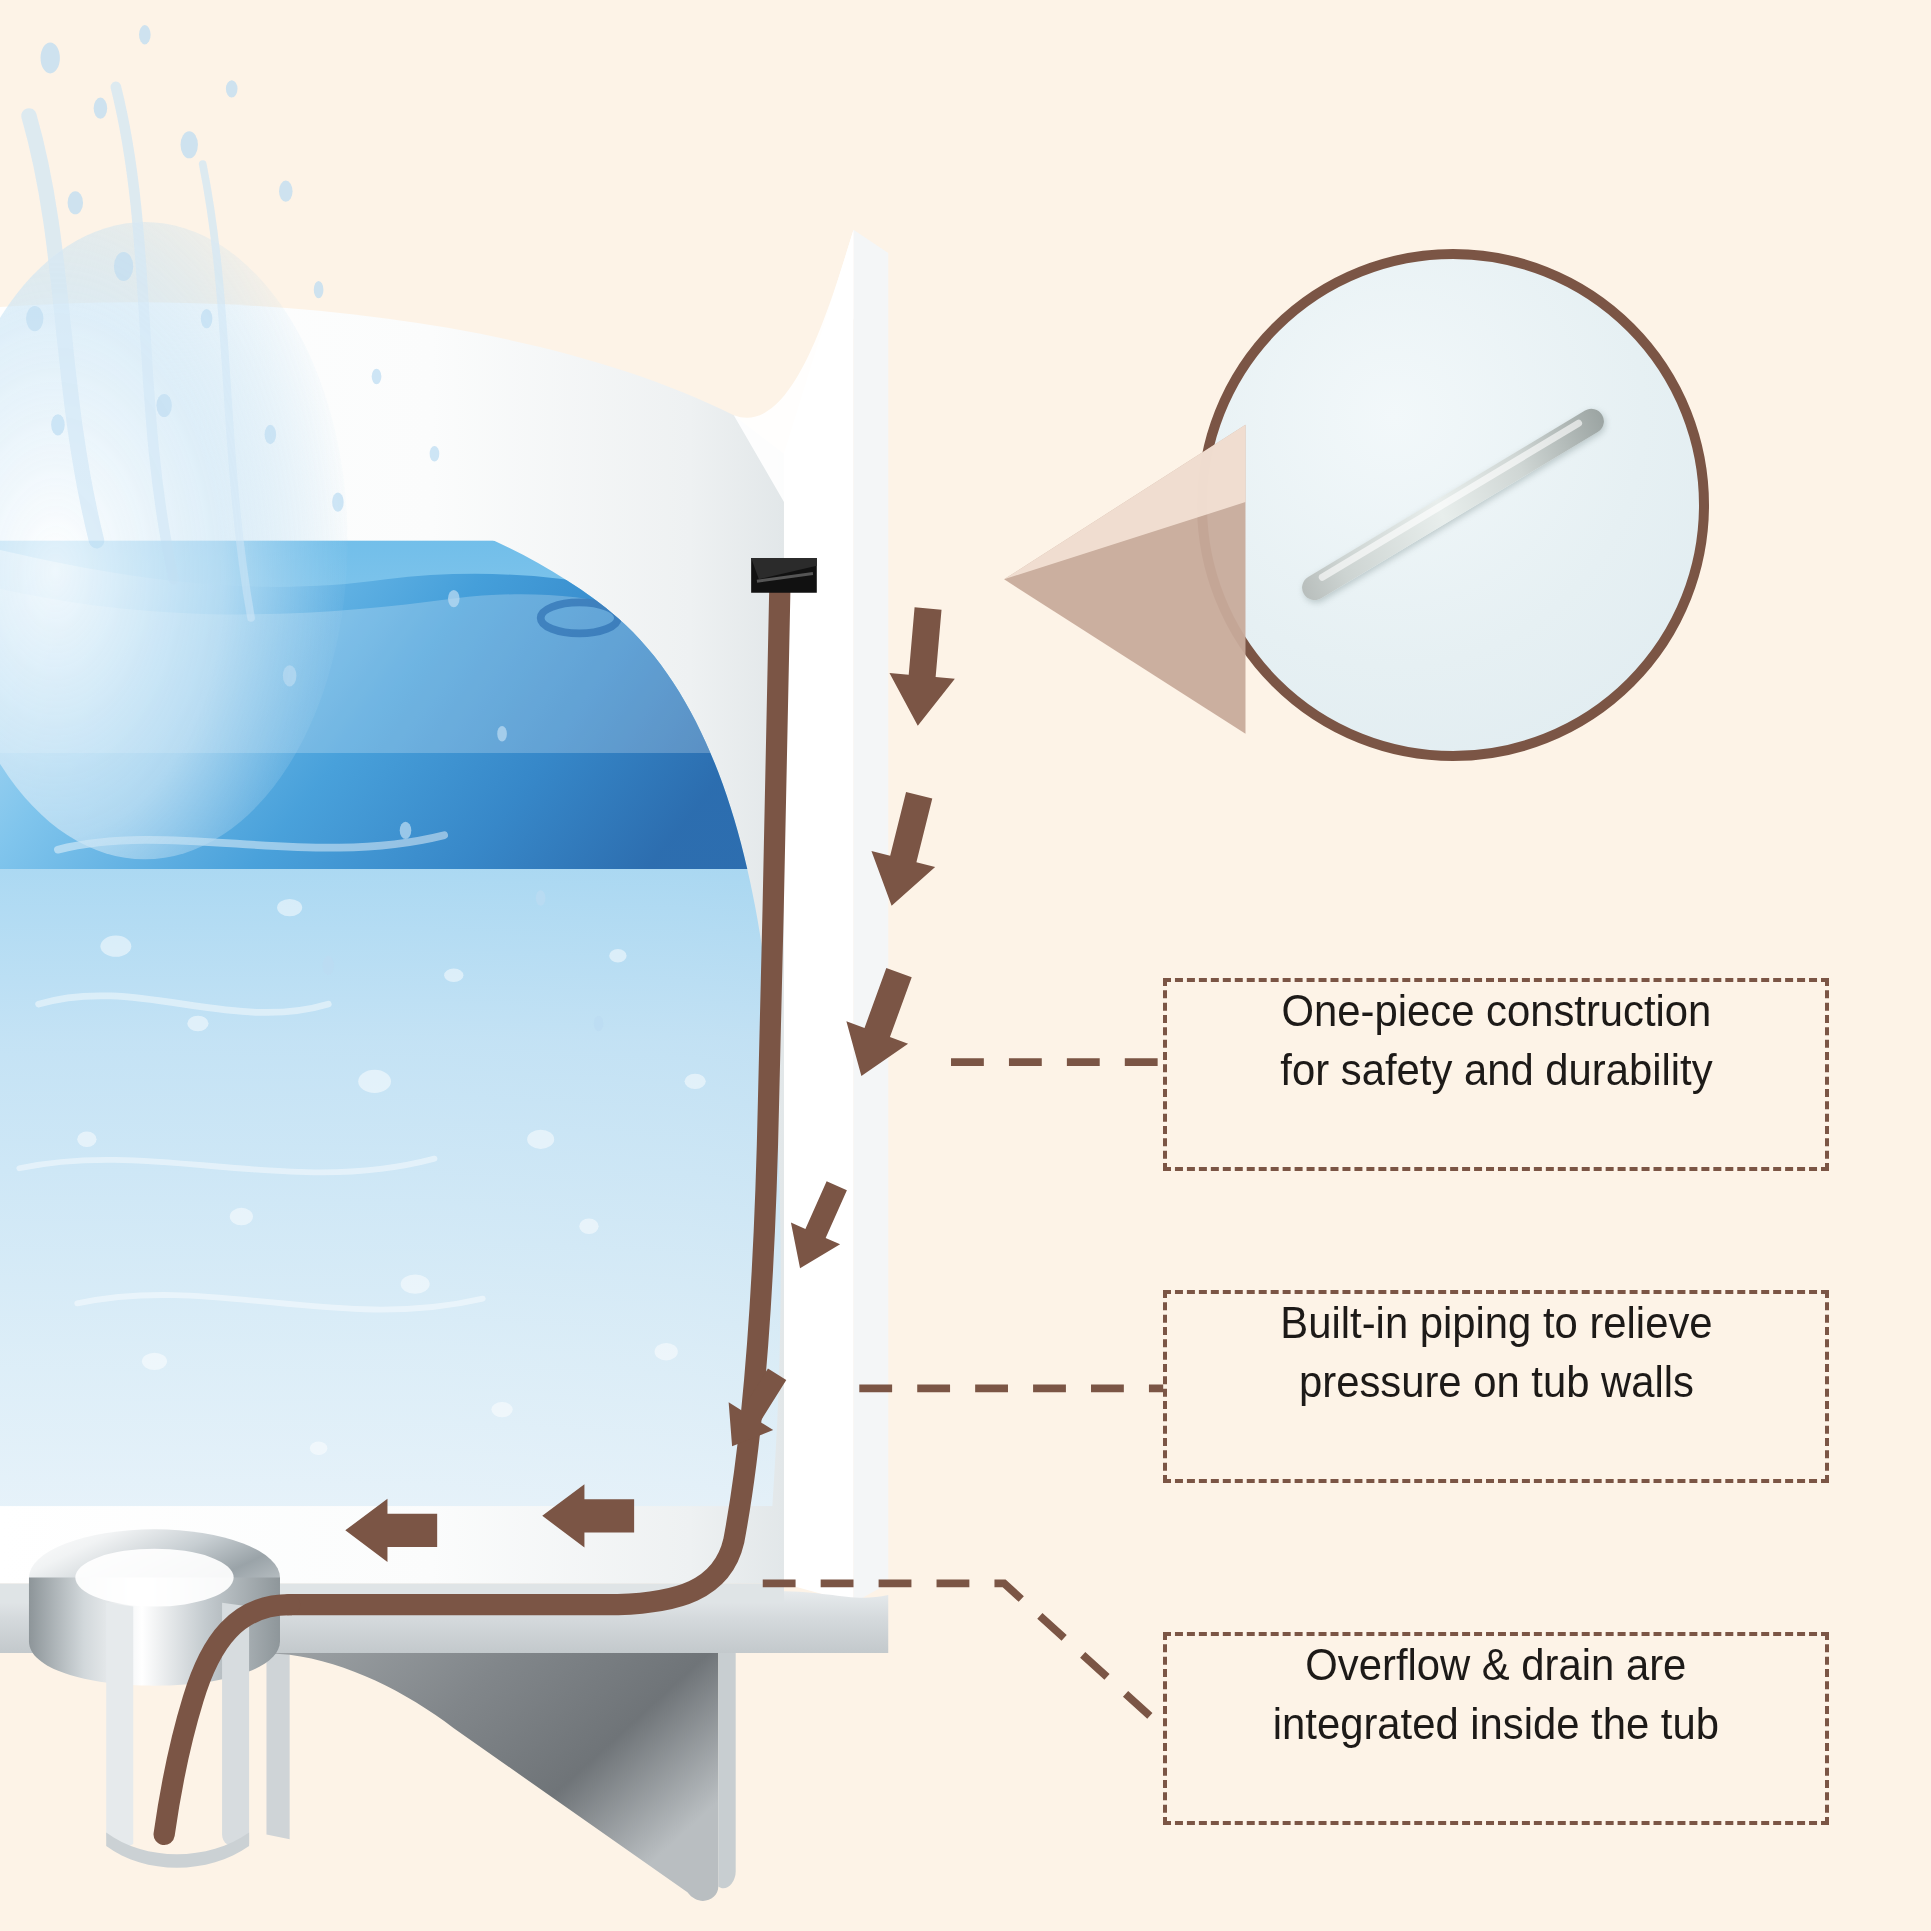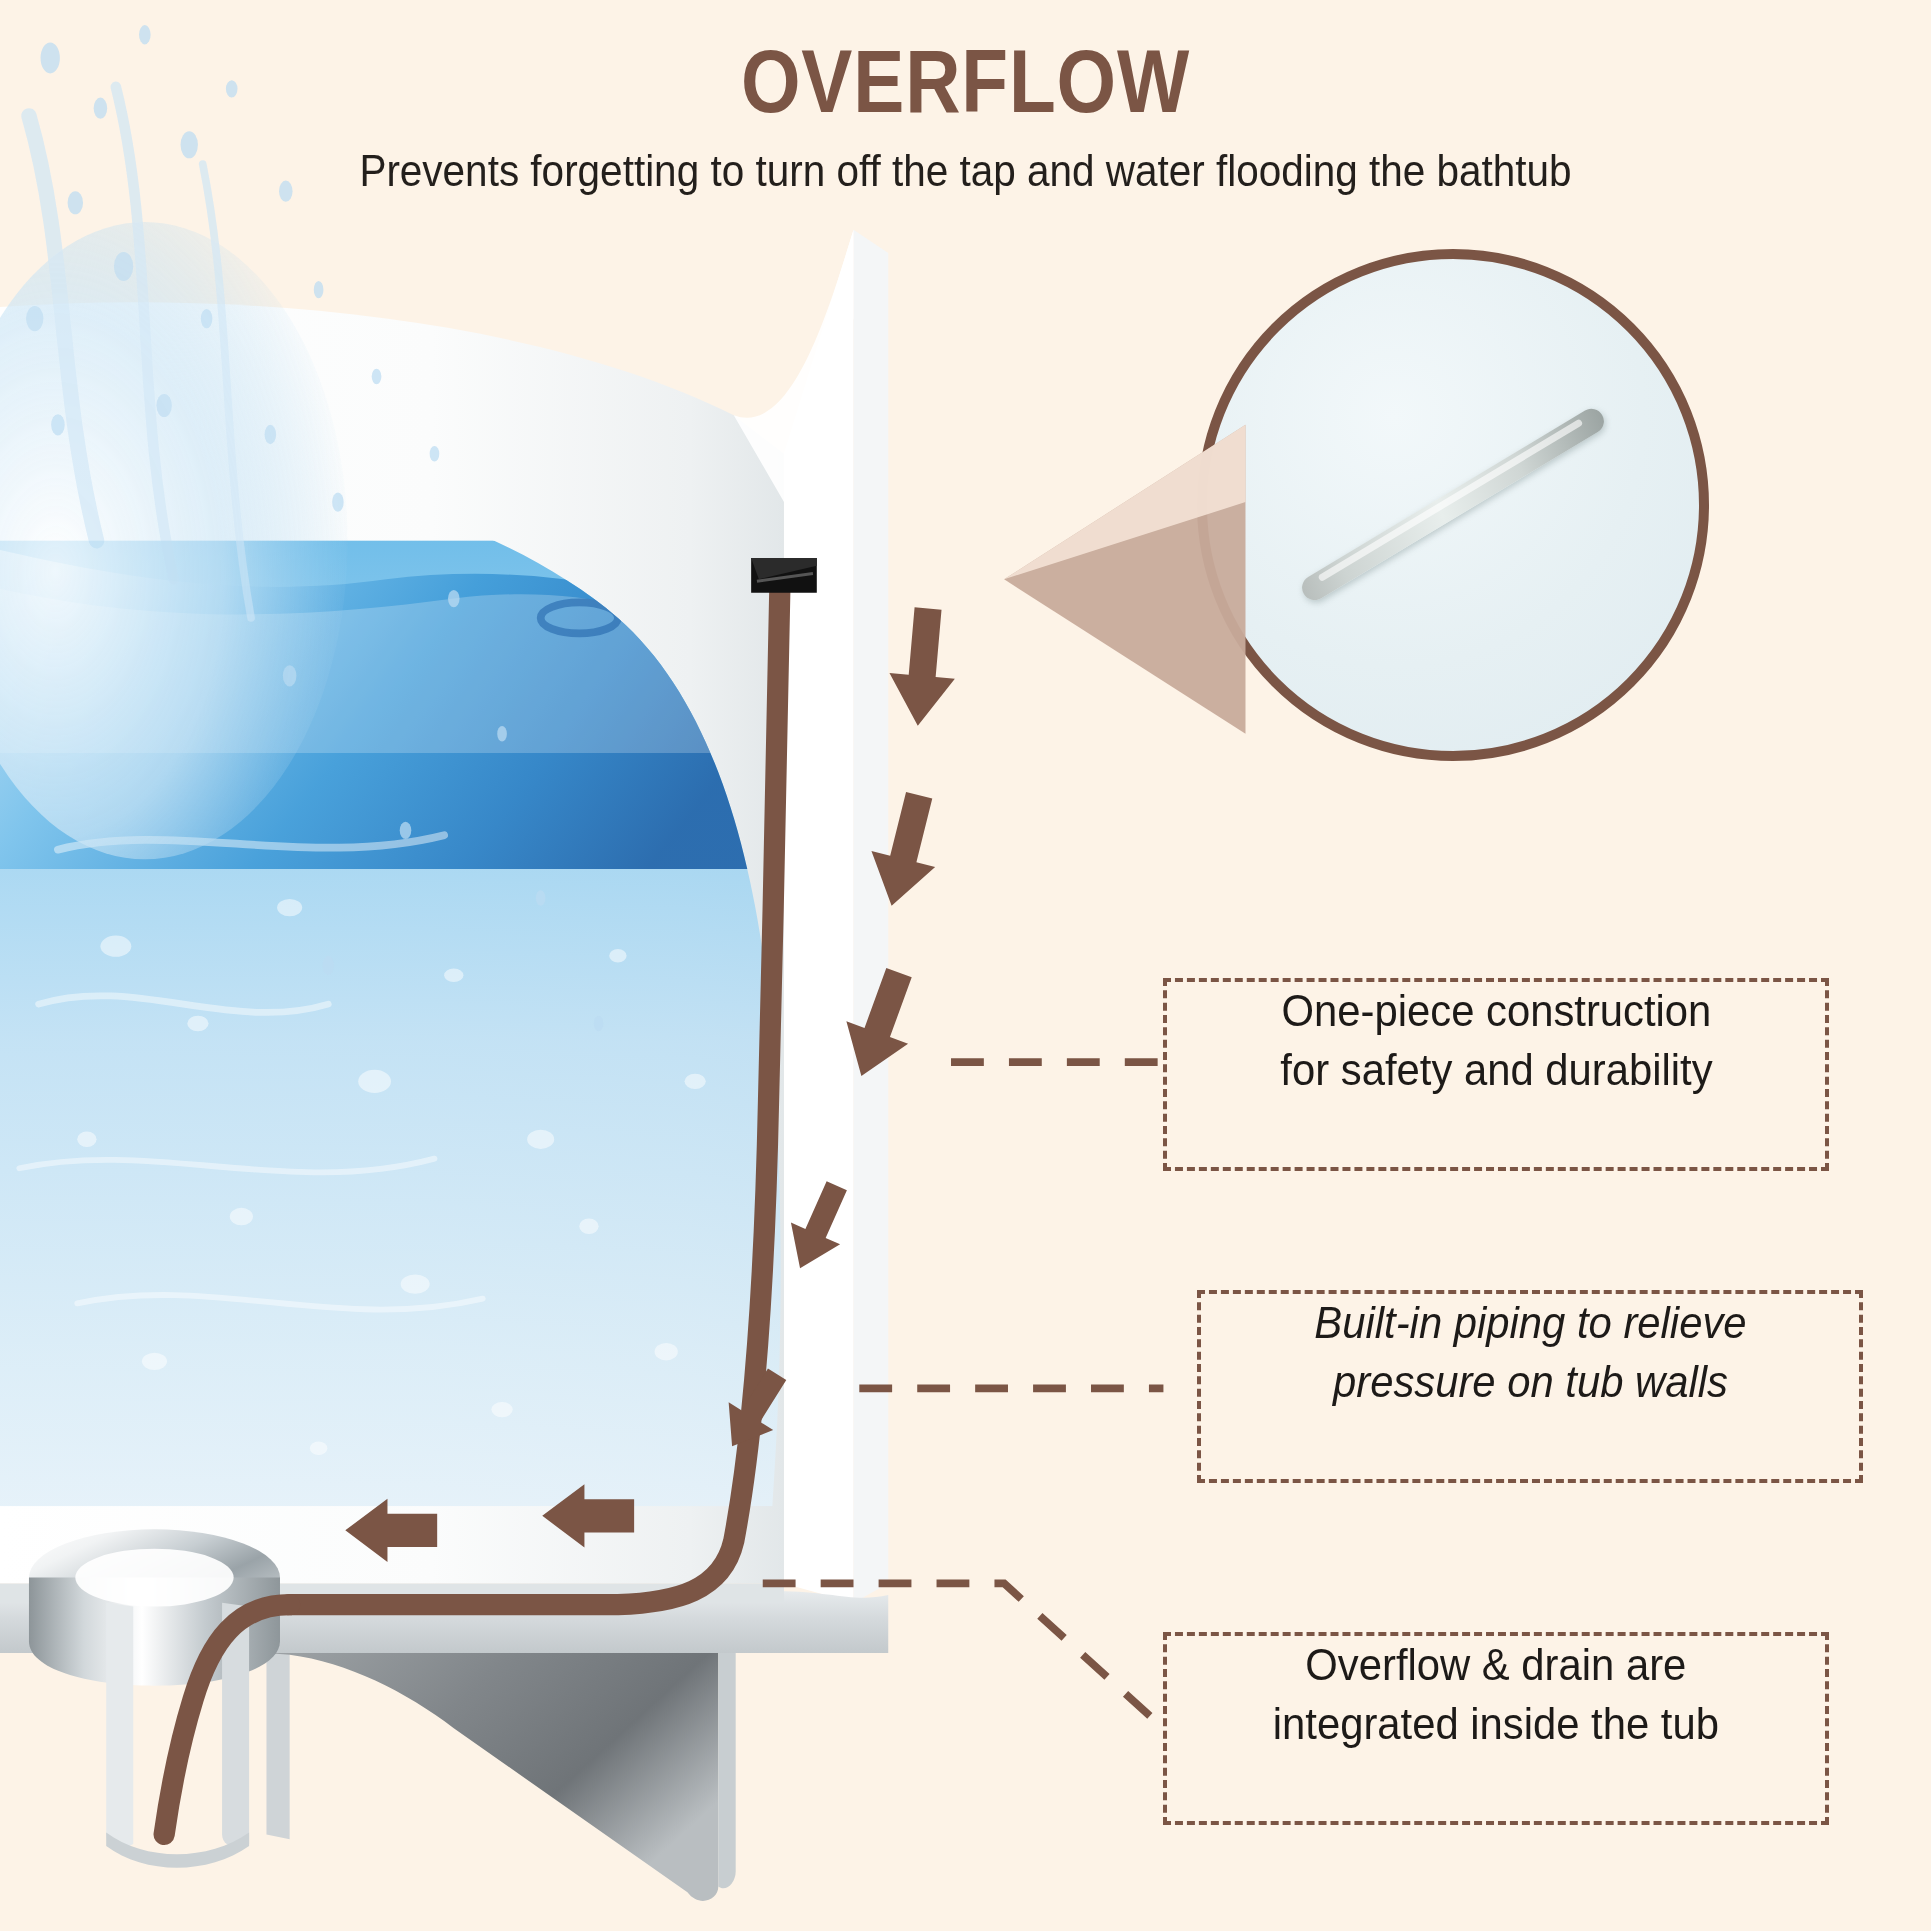--- a/index.html
+++ b/index.html
@@ -56,35 +56,31 @@
     border:4.8px dashed #7b5545;
     background:rgba(253,243,231,0.55);
     display:flex;align-items:flex-start;justify-content:center;
     box-sizing:border-box;
   }
   .callout p{
     margin:0;color:#1d1a18;font-size:44px;line-height:1.34;text-align:center;
     transform:scaleX(0.95);
   }
   #callout-1{left:1163px;top:978px;width:666px;height:193px;}
-  #callout-2{left:1197px;top:1290px;width:666px;height:193px;font-style:italic;}
+  #callout-2{left:1163px;top:1290px;width:666px;height:193px;}
   #callout-3{left:1163px;top:1632px;width:666px;height:193px;}
 
   
   .connectors{position:absolute;inset:0;z-index:34;pointer-events:none;}
 </style>
 </head>
 <body>
 
 <div id="stage">
 
-  <div class="header">
-    <h1 class="title">OVERFLOW</h1>
-    <p class="subtitle">Prevents forgetting to turn off the tap and water flooding the bathtub</p>
-  </div>
 
   <div class="scene">
     <svg width="1091" height="1931" viewBox="0 0 1130 2000" xmlns="http://www.w3.org/2000/svg">
       <defs>
         <linearGradient id="gWaterDeep" x1="0" y1="0" x2="0" y2="1">
           <stop offset="0%" stop-color="#66b9e8"></stop>
           <stop offset="18%" stop-color="#8fcdef"></stop>
           <stop offset="48%" stop-color="#bfe0f4"></stop>
           <stop offset="78%" stop-color="#d9ecf7"></stop>
           <stop offset="100%" stop-color="#e9f3fa"></stop>

